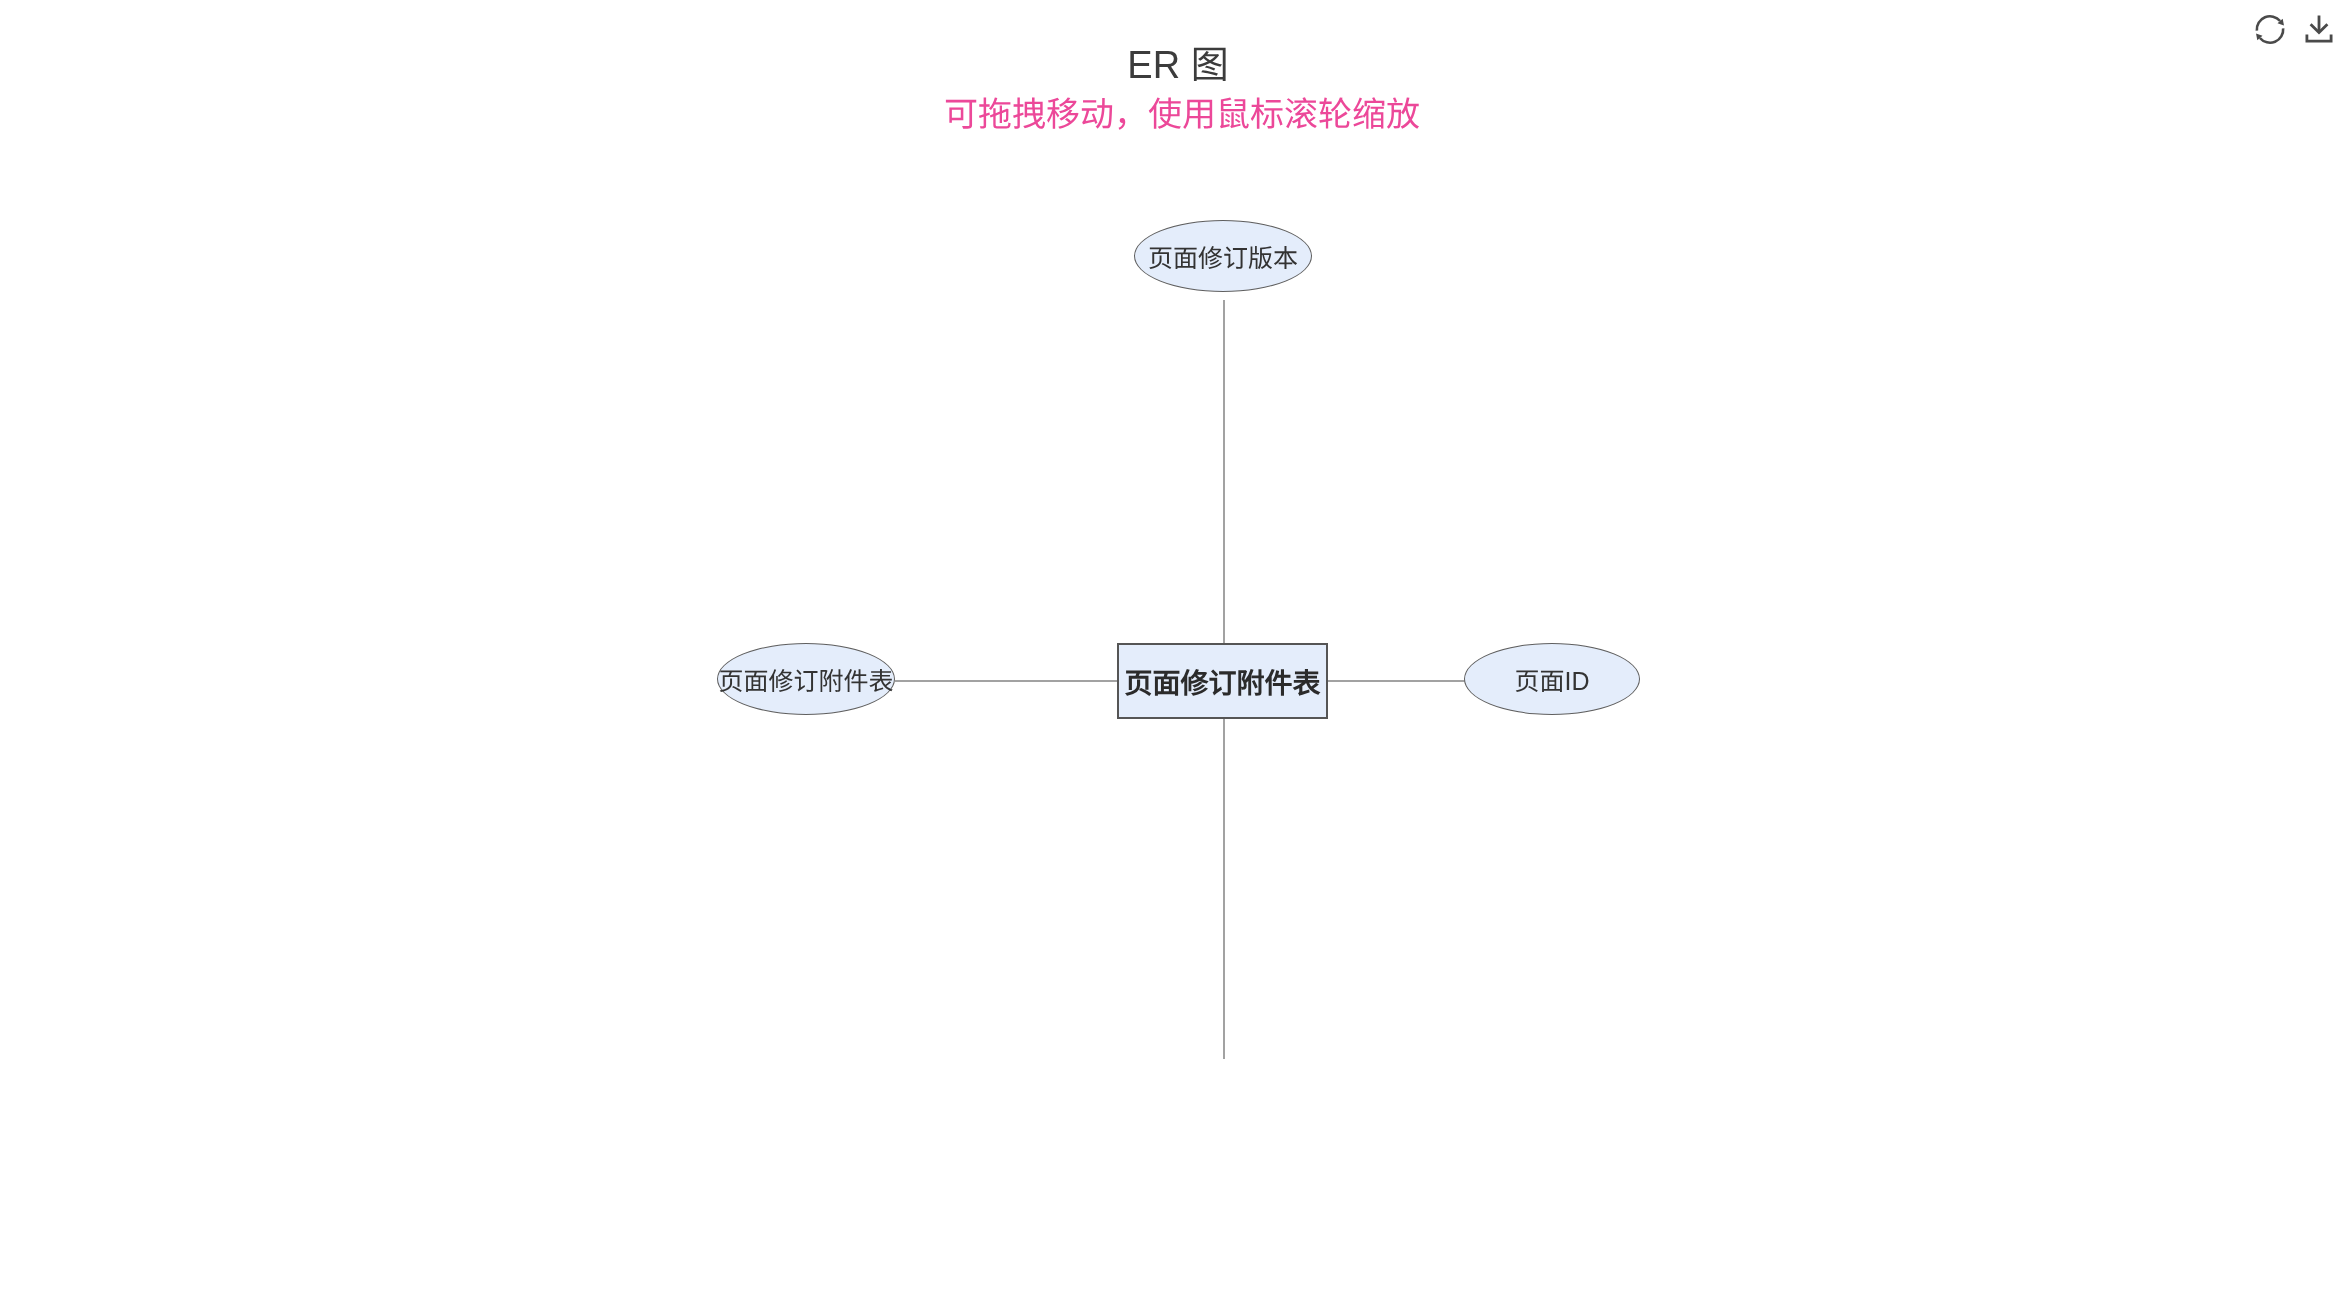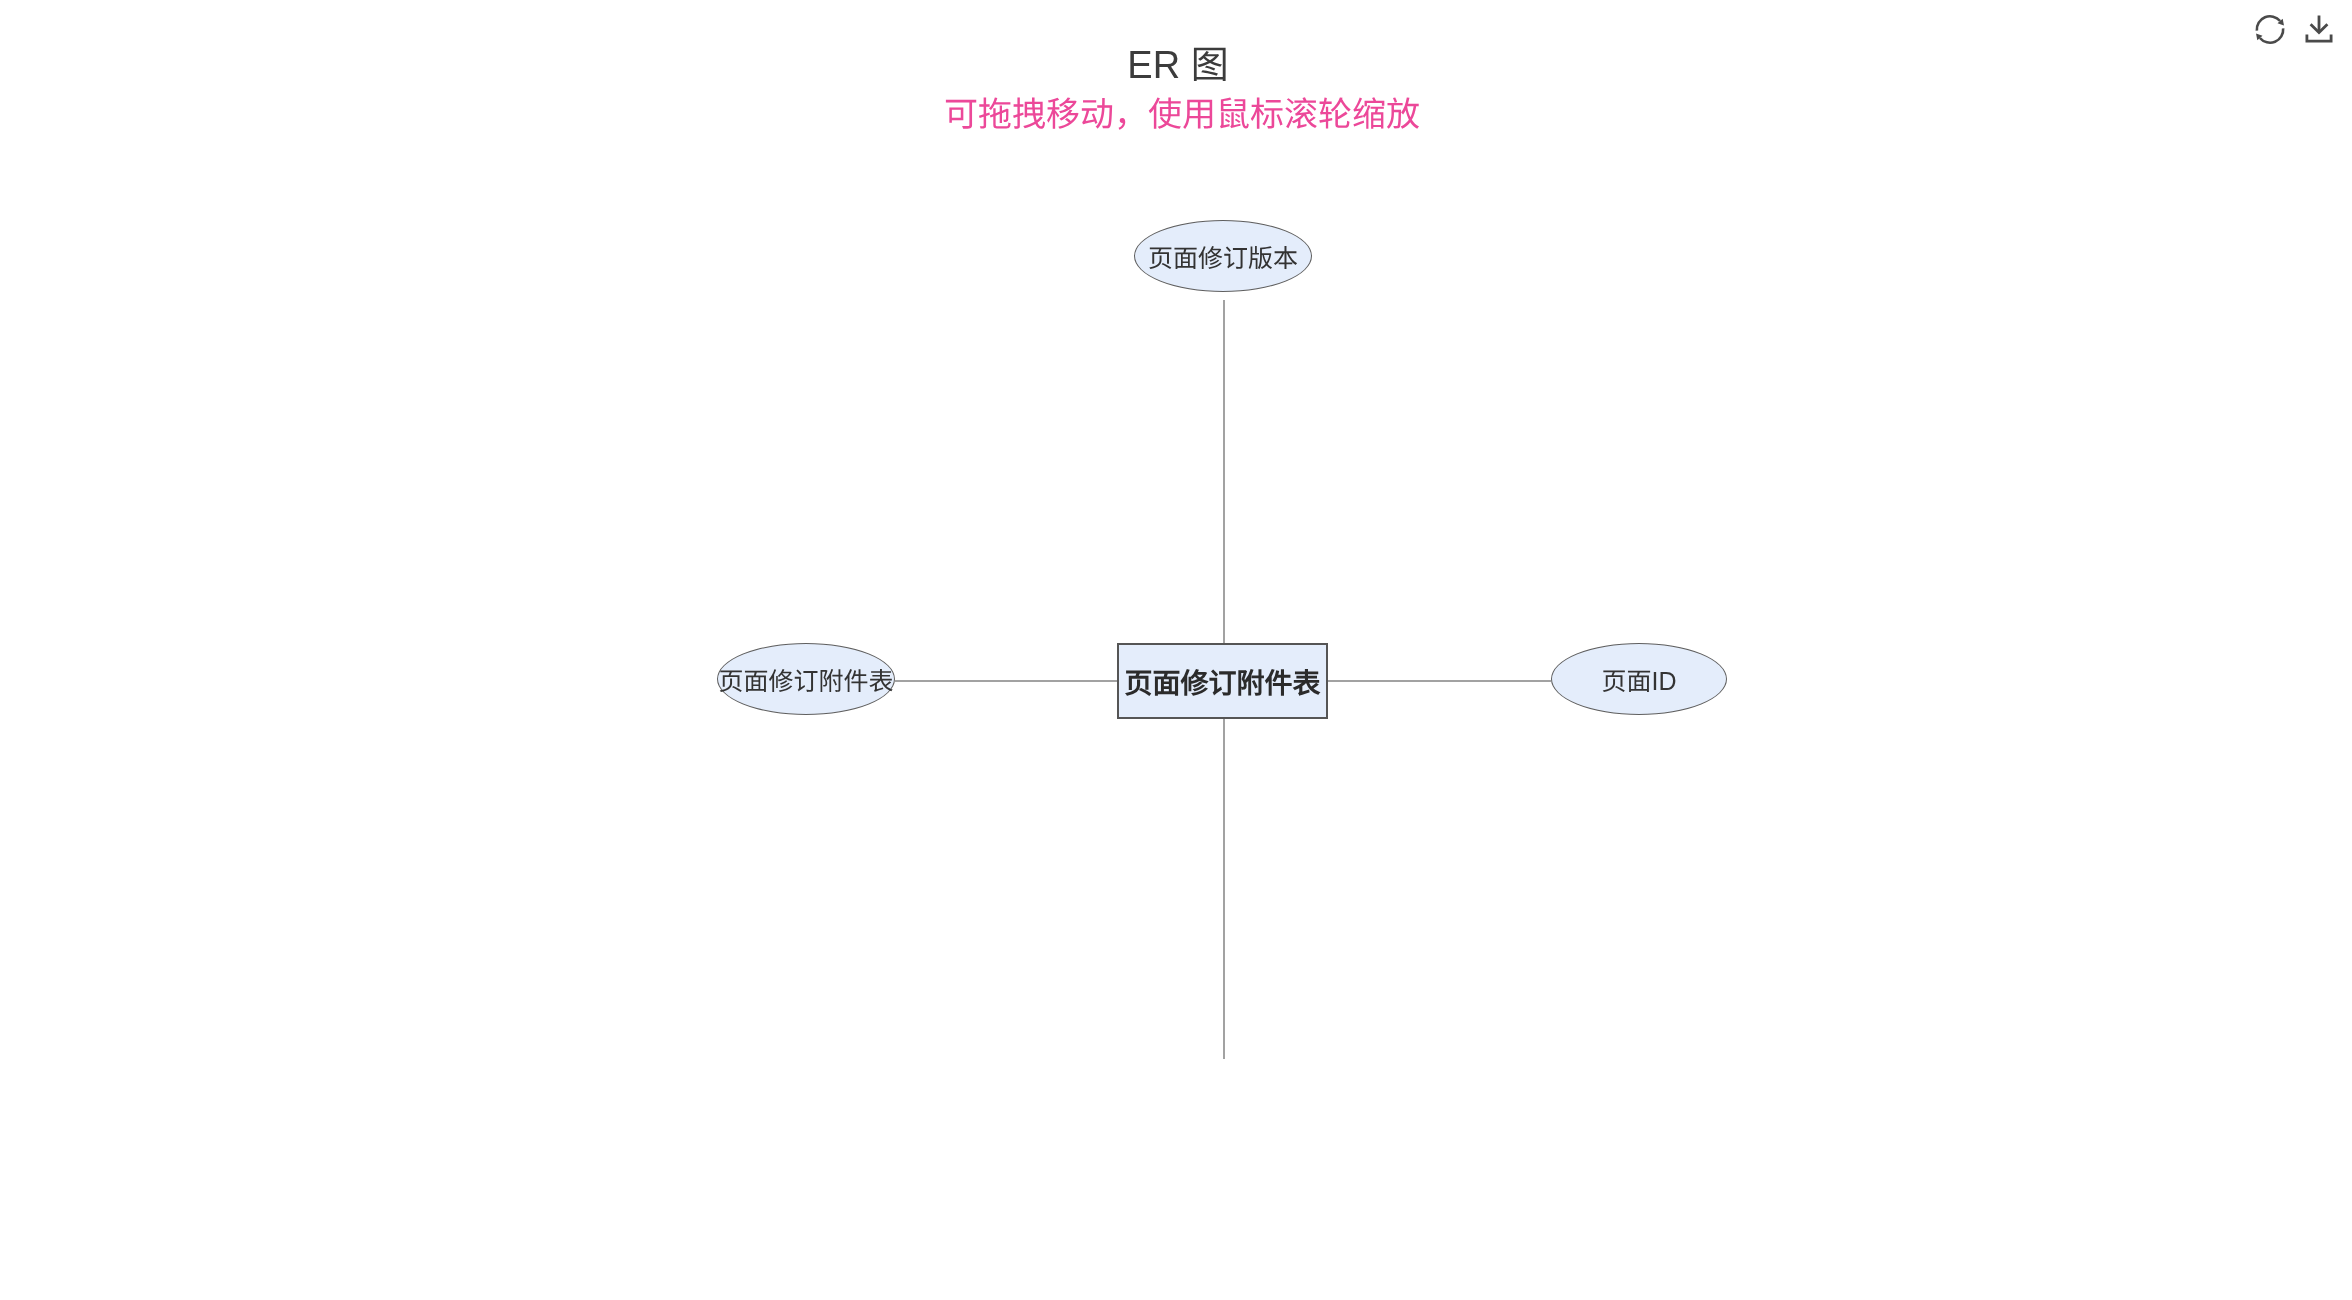--- a/index.html
+++ b/index.html
@@ -75,21 +75,21 @@
     font-size: 28px; font-weight: 700; color: #2b2b2b;
   }
   .node.ellipse {
     width: 178px; height: 72px;
     border: 1.5px solid #5f5f5f;
     border-radius: 50%;
     font-size: 25px; font-weight: 400;
   }
   .node.attr-top    { left: 1134px; top: 220px;  }
   .node.attr-left   { left: 717px;  top: 643px;  }
-  .node.attr-right  { left: 1551px; top: 643px; width: 176px; }
+  .node.attr-right  { left: 1464px; top: 643px; width: 176px; }
   .node.attr-bottom { left: 1134px; top: 1059px; }
 </style>
 </head>
 <body>
 
 <div class="page">
 
   <div class="canvas">
 
     <svg class="edges" viewBox="0 0 2352 1300" xmlns="http://www.w3.org/2000/svg">

